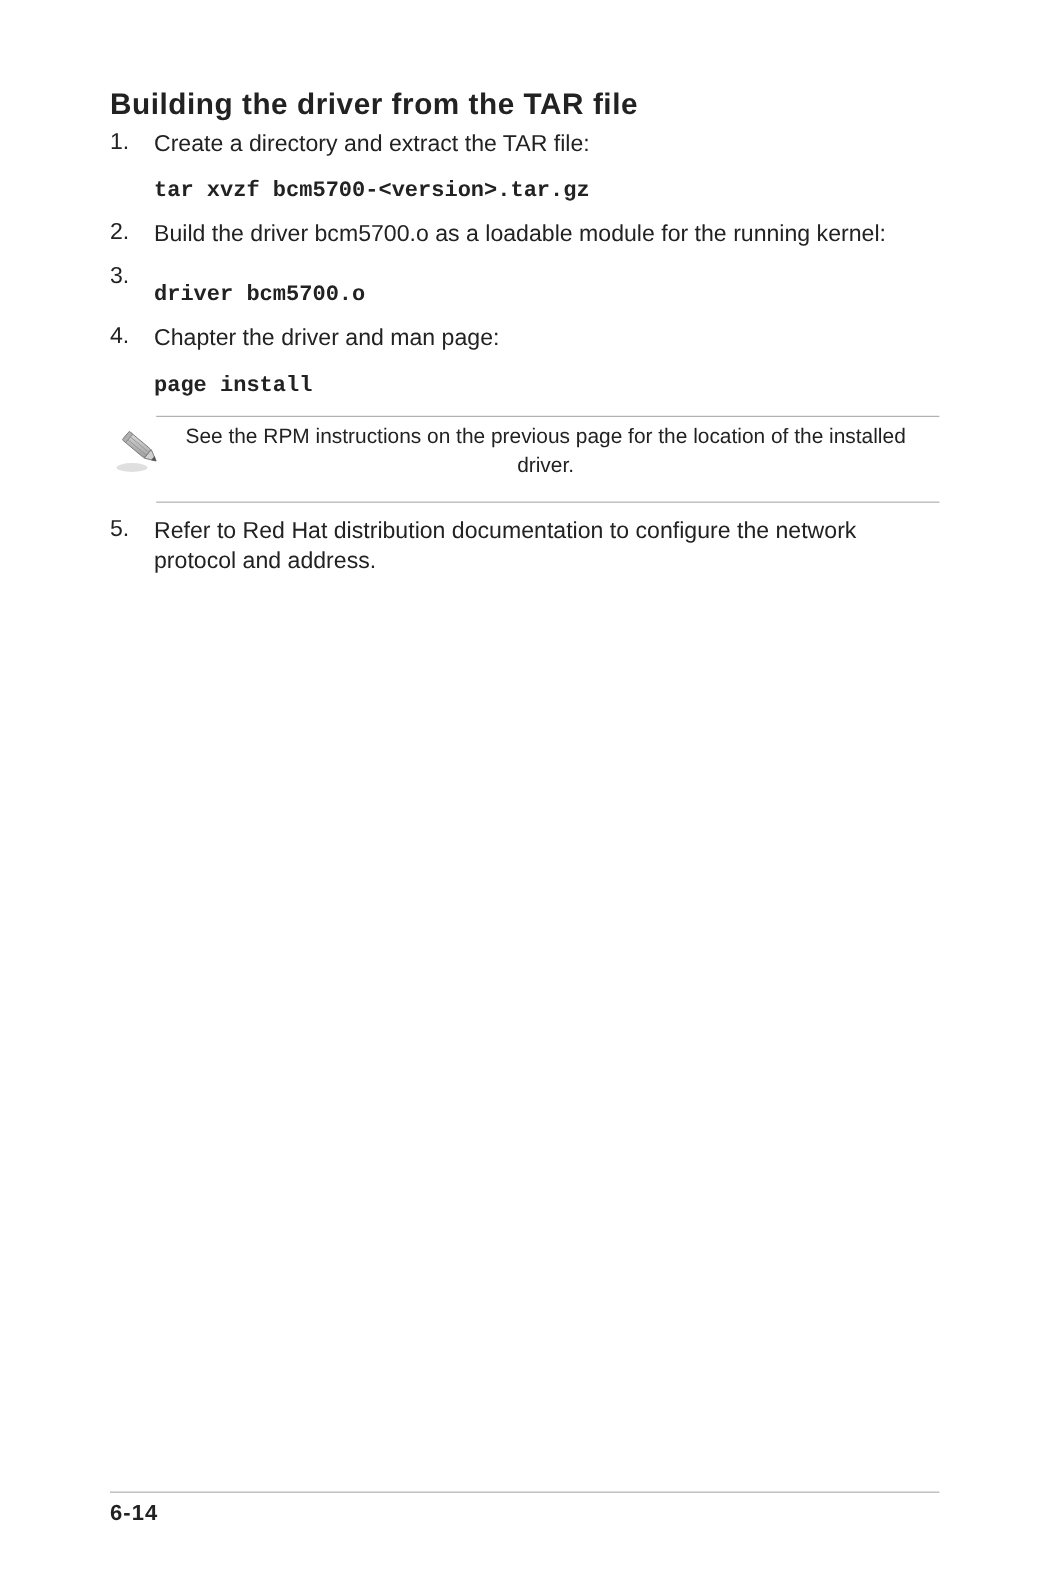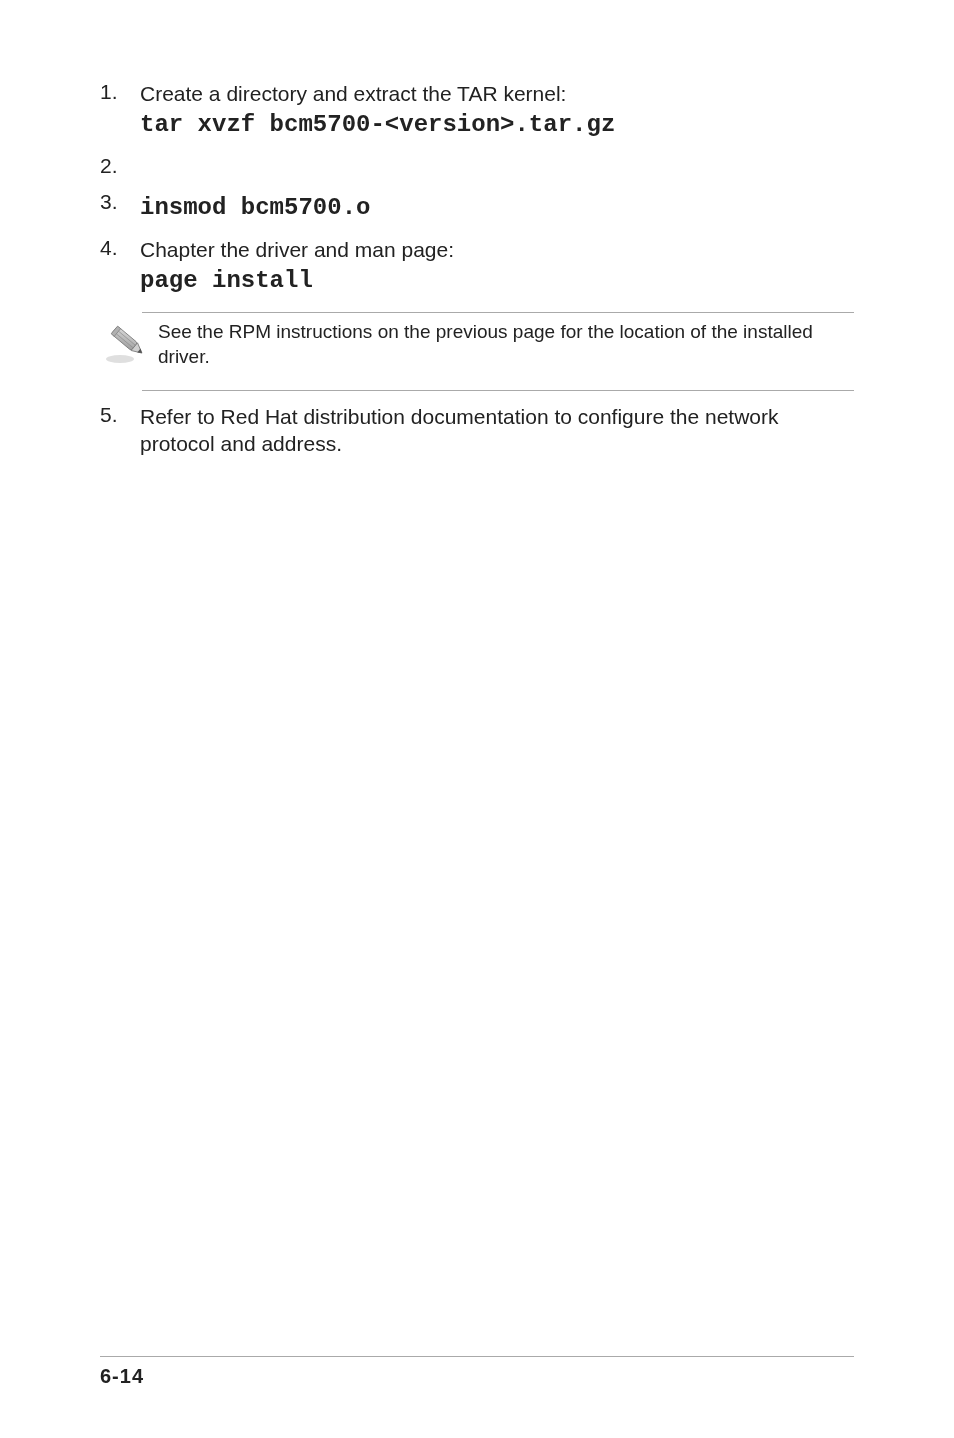--- a/index.html
+++ b/index.html
@@ -54,23 +54,23 @@
       flex: 1;
     }
     .step-text {
       font-size: 21px;
       line-height: 1.3;
     }
     code.cmd {
       display: block;
       font-family: "Courier New", Courier, monospace;
       font-weight: 700;
-      font-size: 24px;
+      font-size: 20px;
       line-height: 1.35;
-      margin-top: 2px;
+      margin-top: 16px;
       white-space: pre;
     }
     .note-sep {
       border-top: 1.5px solid #aaa;
       margin-left: 42px;
       margin-top: 14px;
     }
     .note-box {
       display: flex;
       align-items: flex-start;
@@ -84,20 +84,21 @@
       width: 56px;
       flex-shrink: 0;
       display: flex;
       justify-content: flex-start;
       align-items: flex-start;
       padding-top: 2px;
     }
     .note-text {
       flex: 1;
       padding-right: 20px;
+      text-align: center;
     }
     .footer {
       display: flex;
       justify-content: space-between;
       align-items: flex-end;
       border-top: 1.5px solid #aaa;
       padding-top: 8px;
       font-size: 20px;
       font-weight: 700;
       margin-top: auto;
@@ -107,42 +108,44 @@
     }
     .chapter-label {
       letter-spacing: 0.5px;
     }
   </style>
 </head>
 <body>
 
 <div class="content">
 
+  <h2 class="section-heading">Building the driver from the TAR file</h2>
 
 
   <ol class="steps">
 
     <li>
       <div class="step-num">1.</div>
       <div class="step-body">
-        <div class="step-text">Create a directory and extract the TAR kernel:</div>
+        <div class="step-text">Create a directory and extract the TAR file:</div>
         <code class="cmd">tar xvzf bcm5700-&lt;version&gt;.tar.gz</code>
       </div>
     </li>
 
     <li>
       <div class="step-num">2.</div>
       <div class="step-body">
+        <div class="step-text">Build the driver bcm5700.o as a loadable module for the running kernel:</div>
       </div>
     </li>
 
     <li>
       <div class="step-num">3.</div>
       <div class="step-body">
-        <code class="cmd">insmod bcm5700.o</code>
+        <code class="cmd">driver bcm5700.o</code>
       </div>
     </li>
 
     <li>
       <div class="step-num">4.</div>
       <div class="step-body">
         <div class="step-text">Chapter the driver and man page:</div>
         <code class="cmd">page install</code>
       </div>
     </li>

